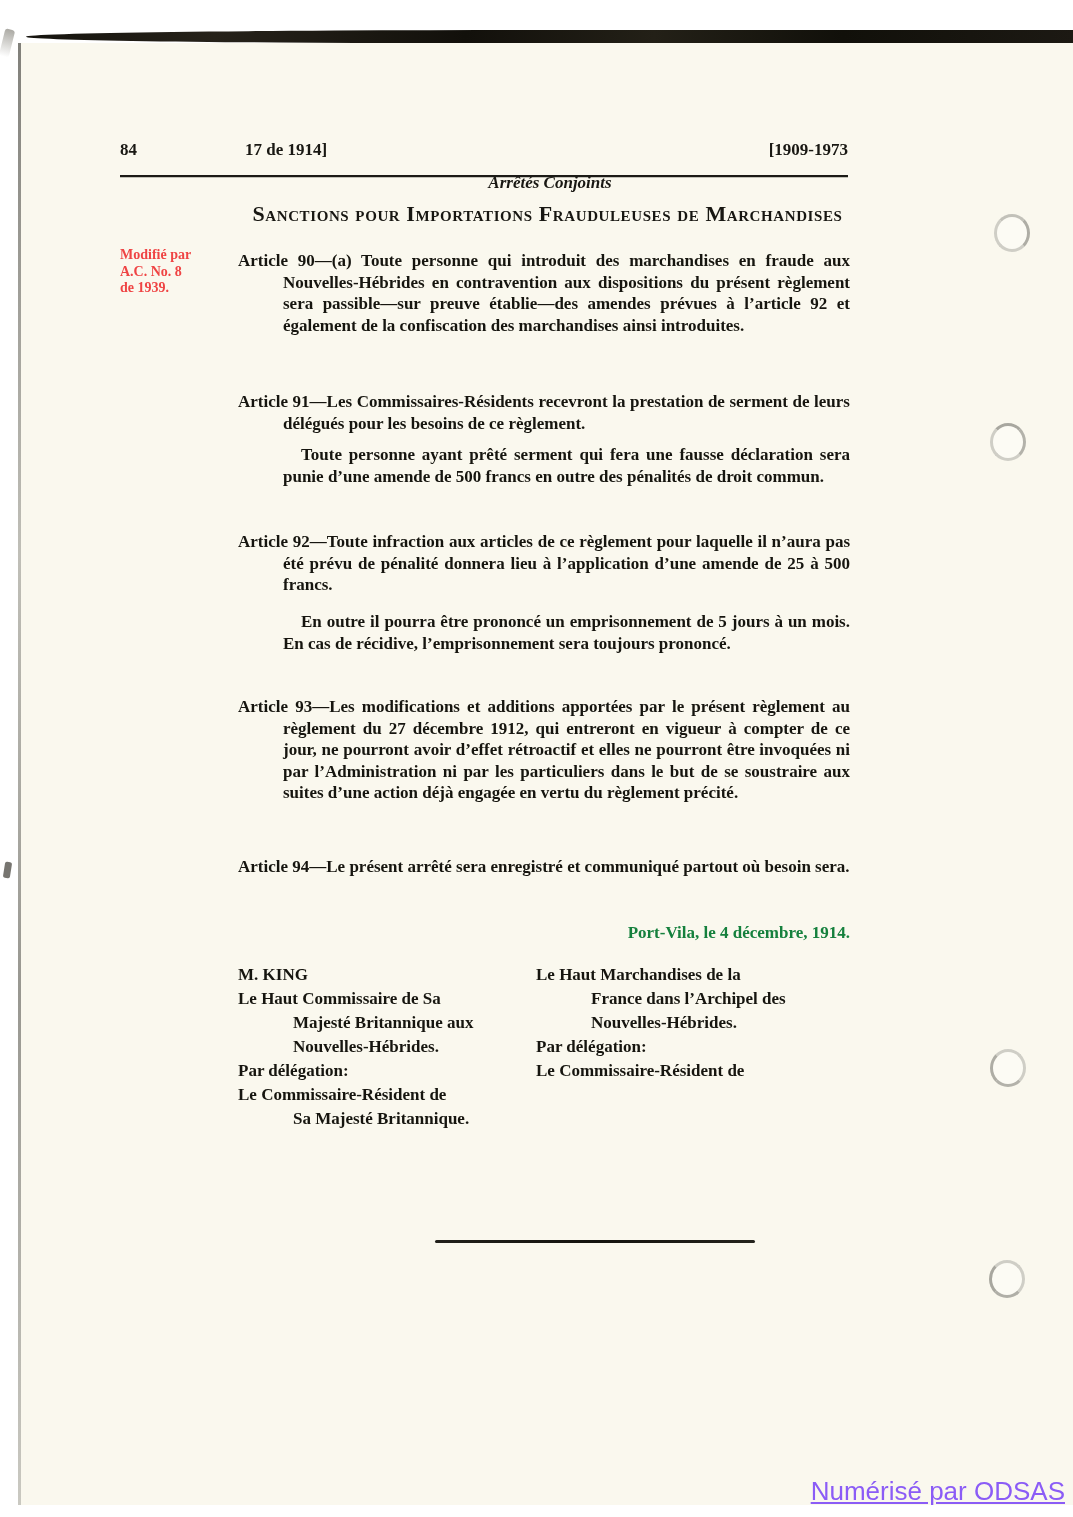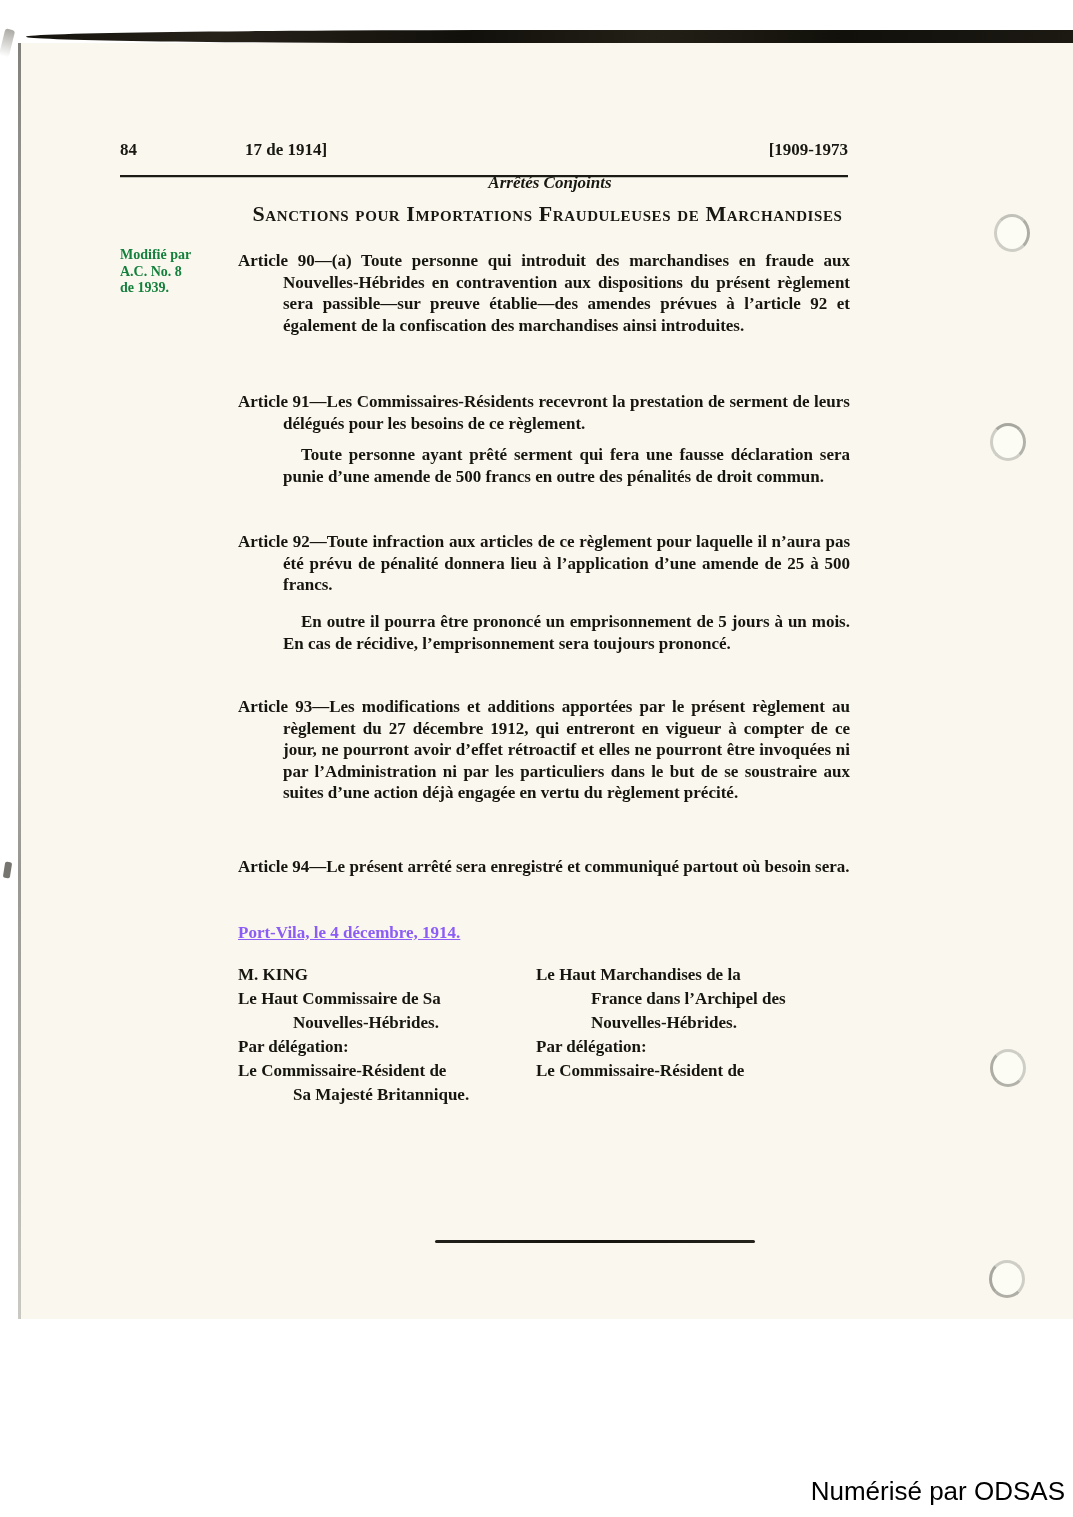--- a/index.html
+++ b/index.html
@@ -22,21 +22,21 @@
     background: linear-gradient(180deg, #8f8d85, rgba(160,158,150,0));
     transform: rotate(14deg); opacity: .75; border-radius: 3px;
   }
   .scan-left-tick {
     position: absolute; left: 4px; top: 862px; width: 7px; height: 16px;
     background: #55534c; transform: rotate(9deg); border-radius: 2px; opacity: .8;
   }
 
   
   .paper {
-    position: absolute; left: 20px; top: 43px; width: 1053px; height: 1276px;
+    position: absolute; left: 20px; top: 43px; width: 1053px; height: 1462px;
     background: #faf8ee;
   }
   .paper-edge {
     position: absolute; left: -2px; top: 0; width: 3px; height: 100%;
     background: linear-gradient(180deg, #73726c, #b9b8b0 35%, #8d8c85 65%, #c4c3bb);
     opacity: .9;
   }
 
   
   .hole {
@@ -60,62 +60,62 @@
   }
 
   .section-heading {
     position: absolute; left: 180px; top: 158px; width: 695px;
     text-align: center; font-variant: small-caps; font-weight: bold;
     font-size: 22px; letter-spacing: .6px; color: #181712;
   }
 
   .margin-note {
     position: absolute; left: 100px; top: 204px; width: 115px;
-    font-size: 14px; font-weight: bold; line-height: 16.5px; color: #15803d;
+    font-size: 14px; font-weight: bold; line-height: 16.5px; color: #ef4444;
   }
 
   
   .para {
     position: absolute; left: 218px; width: 612px;
     font-size: 17px; font-weight: bold; line-height: 21.6px;
     text-align: justify; color: #16150f;
   }
   .para.hang { padding-left: 45px; text-indent: -45px; }
   .para.cont { padding-left: 45px; text-indent: 18px; }
   .p90  { top: 207px; }
   .p91a { top: 348px; }
   .p91b { top: 401px; }
   .p92a { top: 488px; }
   .p92b { top: 568px; }
   .p93  { top: 653px; }
   .p94  { top: 813px; }
 
   .dateline {
     position: absolute; left: 218px; top: 880px; width: 612px;
-    font-size: 17px; font-weight: bold; color: #8b5cf6; text-decoration: underline;
+    text-align: right; font-size: 17px; font-weight: bold; color: #15803d;
   }
 
   .sig-col {
     position: absolute; top: 920px; width: 300px;
     font-size: 17px; font-weight: bold; line-height: 24px; color: #16150f;
   }
   .sig-left  { left: 218px; }
   .sig-right { left: 516px; }
   .sig-line.indent { padding-left: 55px; }
 
   .closing-divider {
     position: absolute; left: 415px; top: 1197px; width: 320px; height: 3px;
     background: linear-gradient(90deg, #21201a, #14130e 50%, #24231c);
     border-radius: 2px;
   }
 
   .scan-credit {
     position: absolute; right: 8px; top: 1433px;
     font-family: "Liberation Sans", "DejaVu Sans", sans-serif;
-    font-size: 26px; color: #000000;
+    font-size: 26px; color: #8b5cf6; text-decoration: underline;
   }
 </style>
 </head>
 <body>
 
 <div class="stage">
 
   <div class="scan-top-bar"></div>
   <div class="scan-corner-smudge"></div>
   <div class="scan-left-tick"></div>
@@ -148,20 +148,21 @@
     <div class="para hang p92a">Article 92—Toute infraction aux articles de ce règlement pour laquelle il n’aura pas été prévu de pénalité donnera lieu à l’application d’une amende de 25 à 500 francs.</div>
     <div class="para cont p92b">En outre il pourra être prononcé un emprisonnement de 5 jours à un mois. En cas de récidive, l’emprisonnement sera toujours prononcé.</div>
     <div class="para hang p93">Article 93—Les modifications et additions apportées par le présent règlement au règlement du 27 décembre 1912, qui entreront en vigueur à compter de ce jour, ne pourront avoir d’effet rétroactif et elles ne pourront être invoquées ni par l’Administration ni par les particuliers dans le but de se soustraire aux suites d’une action déjà engagée en vertu du règlement précité.</div>
     <div class="para hang p94">Article 94—Le présent arrêté sera enregistré et communiqué partout où besoin sera.</div>
 
     <div class="dateline">Port-Vila, le 4 décembre, 1914.</div>
 
     <div class="sig-col sig-left">
       <div class="sig-line">M. KING</div>
       <div class="sig-line">Le Haut Commissaire de Sa</div>
+      <div class="sig-line indent">Majesté Britannique aux</div>
       <div class="sig-line indent">Nouvelles-Hébrides.</div>
       <div class="sig-line">Par délégation:</div>
       <div class="sig-line">Le Commissaire-Résident de</div>
       <div class="sig-line indent">Sa Majesté Britannique.</div>
     </div>
 
     <div class="sig-col sig-right">
       <div class="sig-line">Le Haut Marchandises de la</div>
       <div class="sig-line indent">France dans l’Archipel des</div>
       <div class="sig-line indent">Nouvelles-Hébrides.</div>

